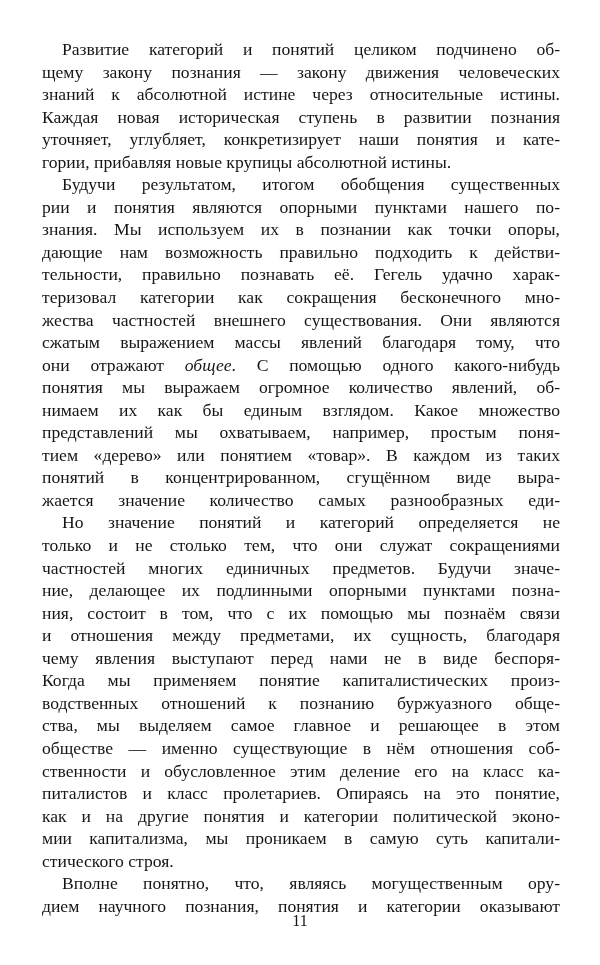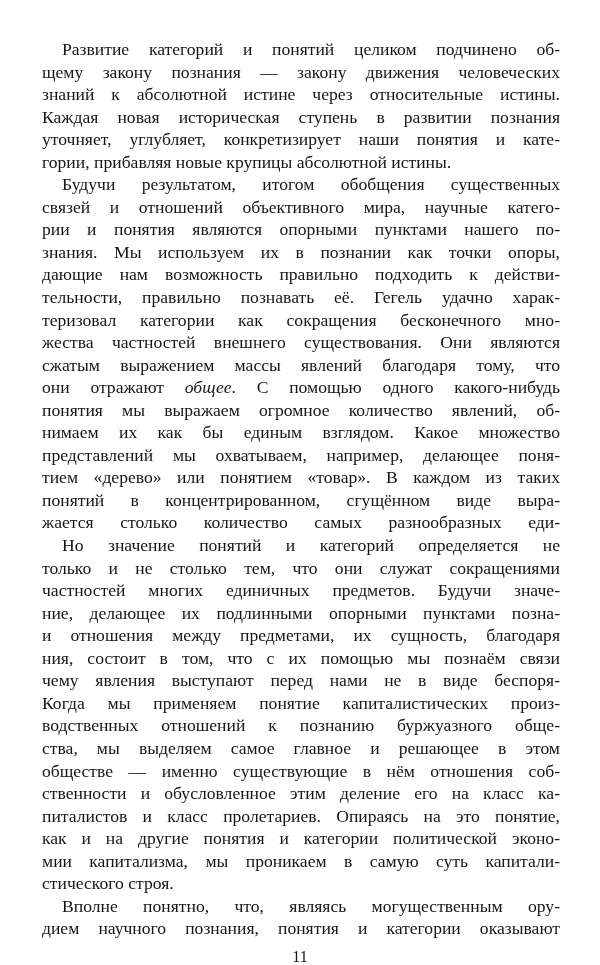--- a/index.html
+++ b/index.html
@@ -23,61 +23,59 @@
   .line.indent { padding-left: 20px; }
   .line.last { text-align-last: left; }
   .page-number {
     position: absolute;
     left: 0; width: 600px;
     top: 912px;
     text-align: center;
     font-family: "Liberation Serif", "DejaVu Serif", serif;
     font-size: 16px;
     color: #151515;
-    margin-top: 36px;
   }
   em { }
 </style>
 </head>
 <body>
 
 <div class="page">
   <div>
     <span class="line indent">Развитие категорий и понятий целиком подчинено об-</span>
     <span class="line">щему закону познания — закону движения человеческих</span>
     <span class="line">знаний к абсолютной истине через относительные истины.</span>
     <span class="line">Каждая новая историческая ступень в развитии познания</span>
     <span class="line">уточняет, углубляет, конкретизирует наши понятия и кате-</span>
     <span class="line last">гории, прибавляя новые крупицы абсолютной истины.</span>
   </div>
   <div>
     <span class="line indent">Будучи результатом, итогом обобщения существенных</span>
-    <span class="line">связей и отношений объективного мира, научные катего-</span>
     <span class="line">рии и понятия являются опорными пунктами нашего по-</span>
     <span class="line">знания. Мы используем их в познании как точки опоры,</span>
     <span class="line">дающие нам возможность правильно подходить к действи-</span>
     <span class="line">тельности, правильно познавать её. Гегель удачно харак-</span>
     <span class="line">теризовал категории как сокращения бесконечного мно-</span>
     <span class="line">жества частностей внешнего существования. Они являются</span>
     <span class="line">сжатым выражением массы явлений благодаря тому, что</span>
     <span class="line"><span>они отражают </span><em>общее</em><span>. С помощью одного какого-нибудь</span></span>
     <span class="line">понятия мы выражаем огромное количество явлений, об-</span>
     <span class="line">нимаем их как бы единым взглядом. Какое множество</span>
-    <span class="line">представлений мы охватываем, например, делающее поня-</span>
+    <span class="line">представлений мы охватываем, например, простым поня-</span>
     <span class="line">тием «дерево» или понятием «товар». В каждом из таких</span>
     <span class="line">понятий в концентрированном, сгущённом виде выра-</span>
-    <span class="line">жается столько количество самых разнообразных еди-</span>
+    <span class="line">жается значение количество самых разнообразных еди-</span>
   </div>
   <div>
     <span class="line indent">Но значение понятий и категорий определяется не</span>
     <span class="line">только и не столько тем, что они служат сокращениями</span>
     <span class="line">частностей многих единичных предметов. Будучи значе-</span>
     <span class="line">ние, делающее их подлинными опорными пунктами позна-</span>
+    <span class="line">ния, состоит в том, что с их помощью мы познаём связи</span>
     <span class="line">и отношения между предметами, их сущность, благодаря</span>
-    <span class="line">ния, состоит в том, что с их помощью мы познаём связи</span>
     <span class="line">чему явления выступают перед нами не в виде беспоря-</span>
     <span class="line">Когда мы применяем понятие капиталистических произ-</span>
     <span class="line">водственных отношений к познанию буржуазного обще-</span>
     <span class="line">ства, мы выделяем самое главное и решающее в этом</span>
     <span class="line">обществе — именно существующие в нём отношения соб-</span>
     <span class="line">ственности и обусловленное этим деление его на класс ка-</span>
     <span class="line">питалистов и класс пролетариев. Опираясь на это понятие,</span>
     <span class="line">как и на другие понятия и категории политической эконо-</span>
     <span class="line">мии капитализма, мы проникаем в самую суть капитали-</span>
     <span class="line last">стического строя.</span>

